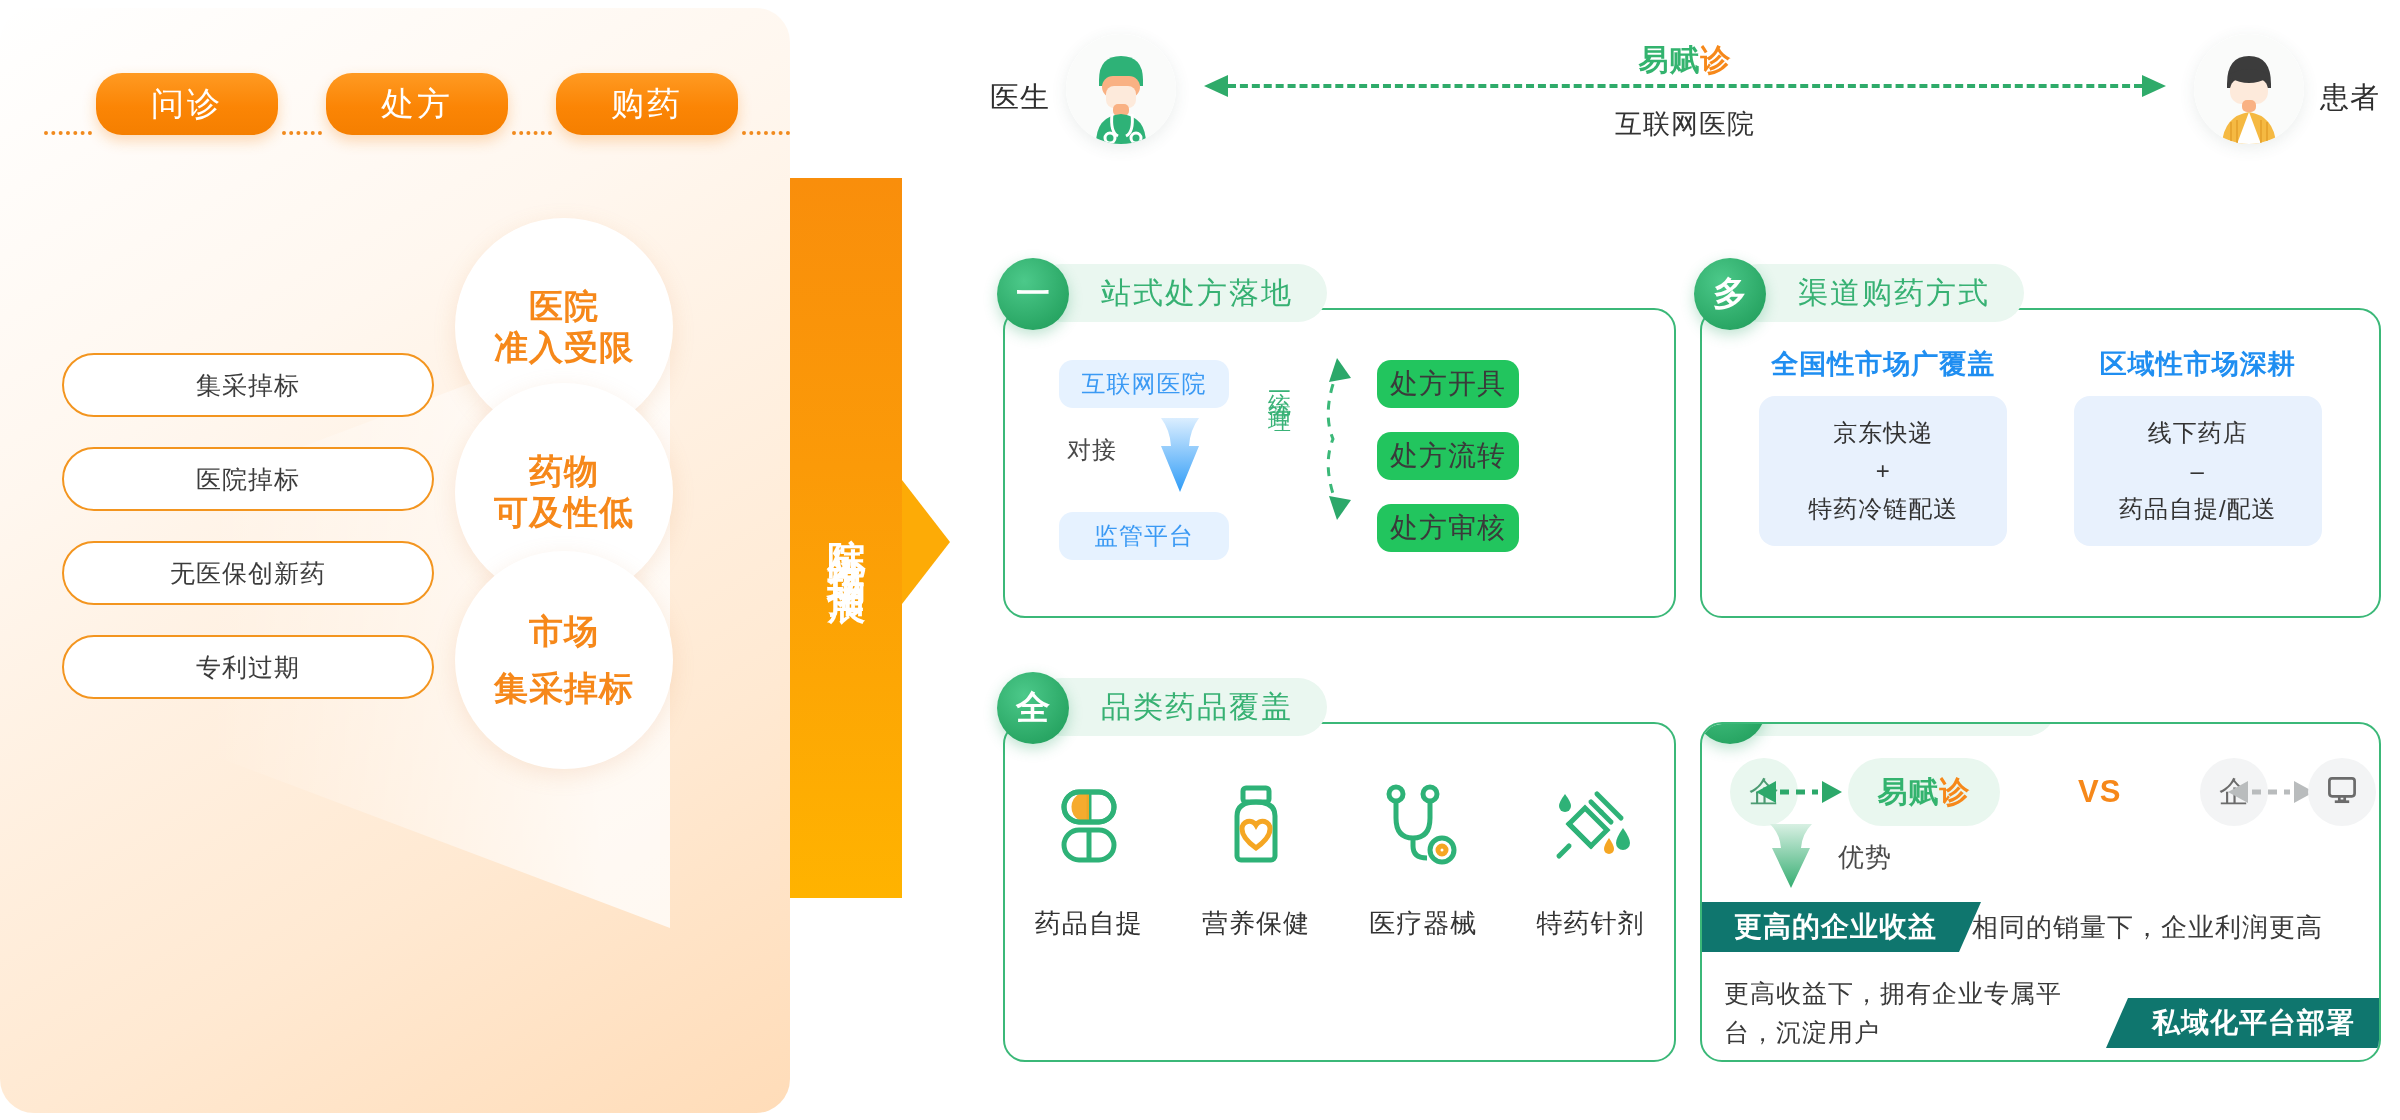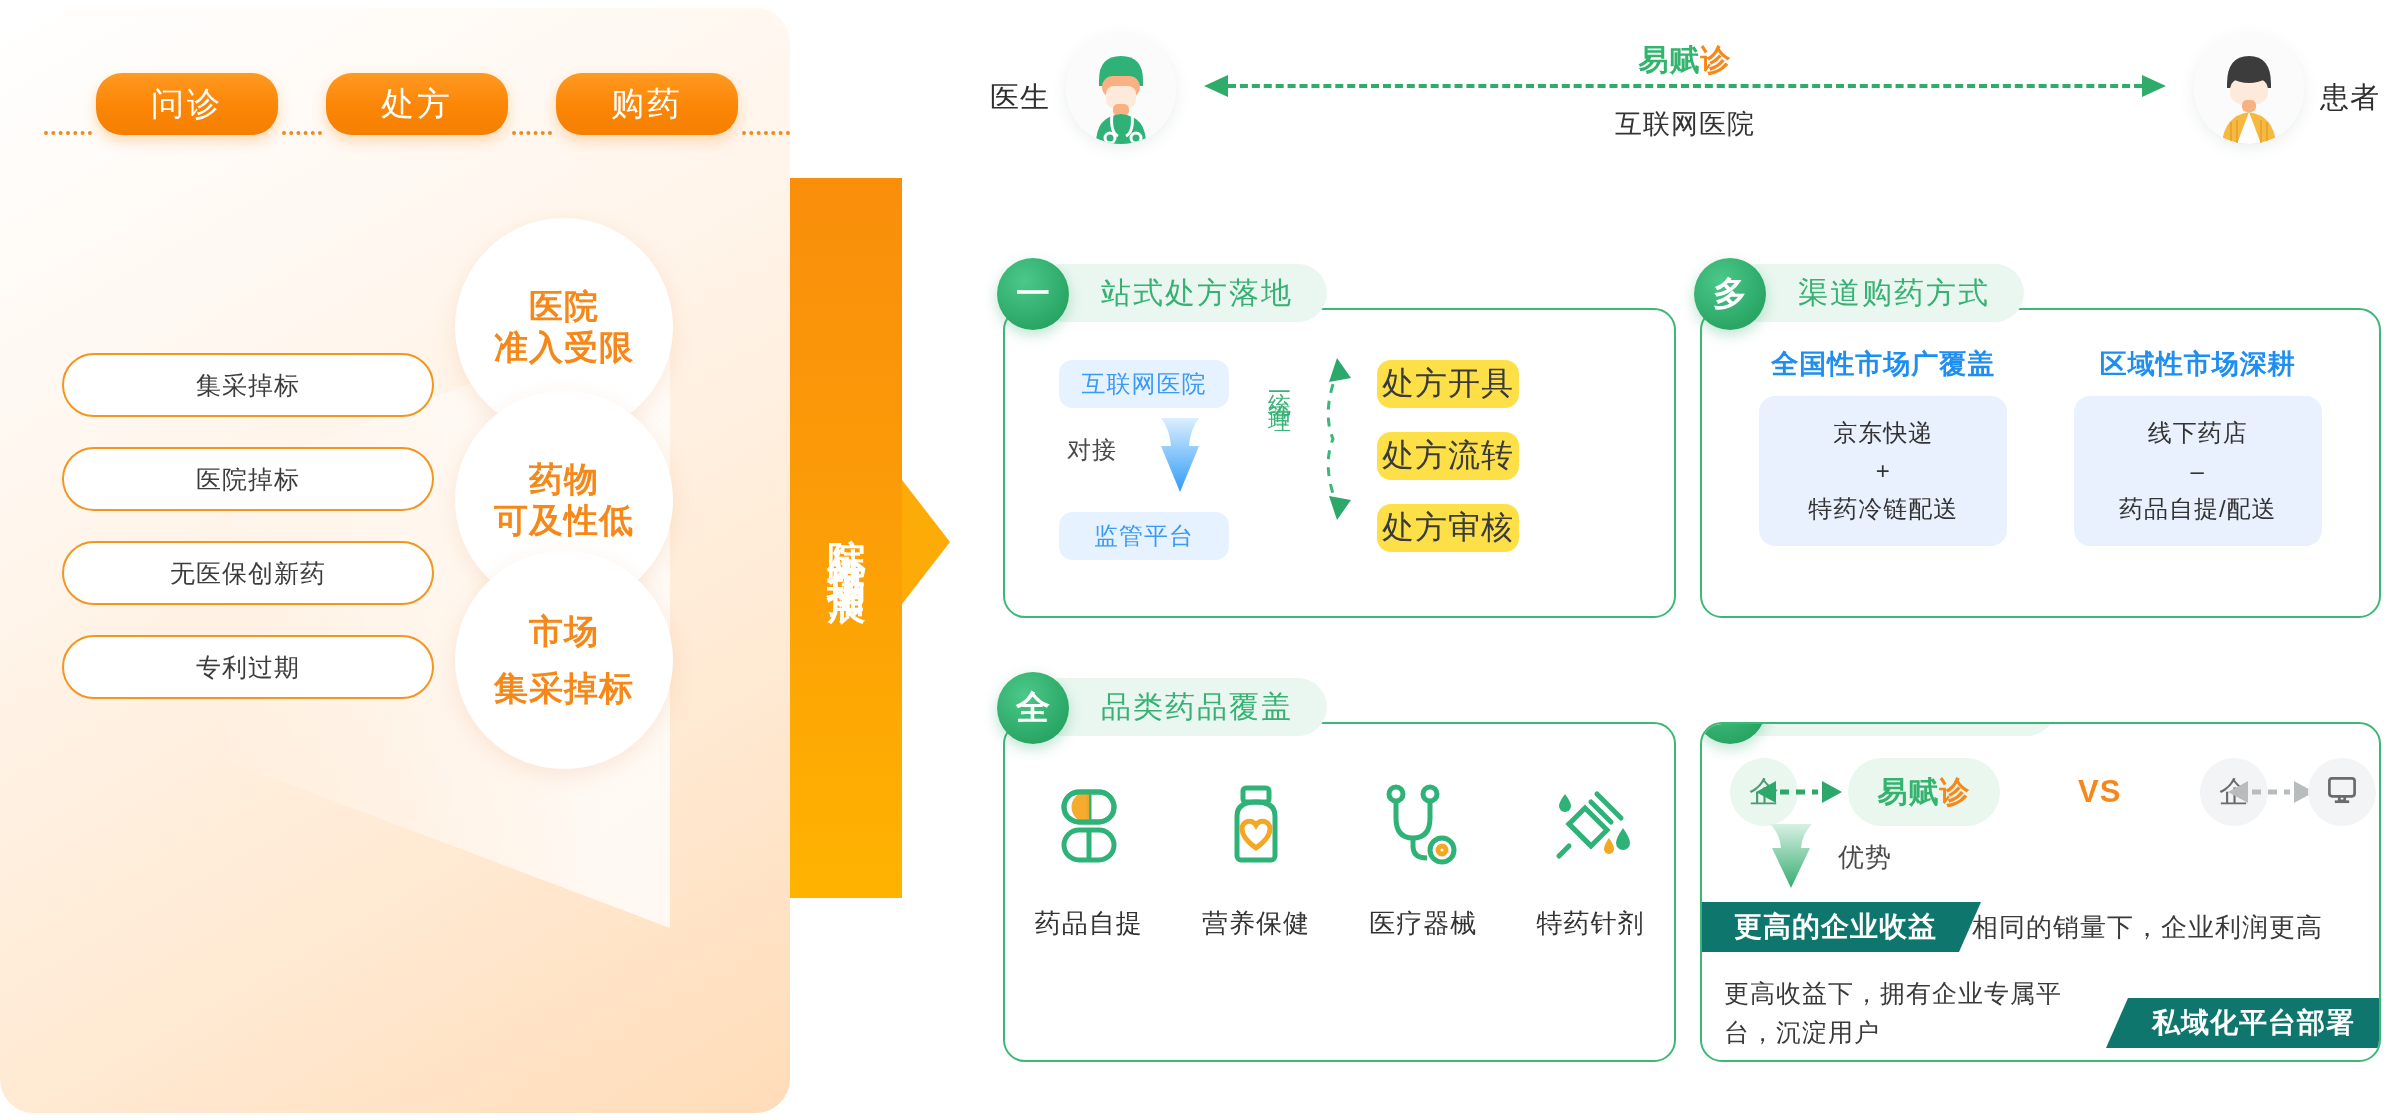--- a/index.html
+++ b/index.html
@@ -49,21 +49,21 @@
   .circle{
     position:absolute;width:218px;height:218px;border-radius:50%;
     background:#fff;box-shadow:0 6px 22px rgba(220,150,90,.18);
     display:flex;flex-direction:column;align-items:center;justify-content:center;
     color:#f6881a;font-size:34px;font-weight:bold;line-height:1.22;letter-spacing:1px;
     text-align:center;
   }
   .c1{left:455px;top:219px;}
   .c2{left:455px;top:382px;}
   .c3{left:455px;top:545px;gap:16px;}
-  .circle.c1{top:210px;} .circle.c2{top:383px;} .circle.c3{top:543px;}
+  .circle.c1{top:210px;} .circle.c2{top:375px;} .circle.c3{top:543px;}
 
   
   .arrow-band{
     position:absolute;left:790px;top:178px;width:112px;height:720px;
     background:linear-gradient(180deg,#f98e0b 0%,#fb9a08 40%,#ffb300 100%);
   }
   .arrow-head{
     position:absolute;left:902px;top:480px;width:0;height:0;
     border-top:62px solid transparent;border-bottom:62px solid transparent;
     border-left:48px solid #fdab06;
@@ -132,23 +132,23 @@
   .blue-pill{
     position:absolute;width:170px;height:48px;border-radius:14px;background:#e6f2ff;
     display:flex;align-items:center;justify-content:center;
     color:#3b9af4;font-size:24px;letter-spacing:1px;
   }
   .p-flow{left:54px;top:50px;}
   .p-reg{left:54px;top:202px;}
   .link-label{position:absolute;left:62px;top:124px;font-size:24px;color:#4a4a4a;letter-spacing:1px;}
   .blue-arrow{position:absolute;left:148px;top:108px;width:54px;height:74px;}
   .grey-chip{
-    position:absolute;left:372px;width:142px;height:48px;border-radius:14px;background:#fde047;
-    display:flex;align-items:center;justify-content:center;
-    color:#3a3a3a;font-size:32px;letter-spacing:1px;
+    position:absolute;left:372px;width:142px;height:48px;border-radius:14px;background:#22c55e;
+    display:flex;align-items:center;justify-content:center;
+    color:#3a3a3a;font-size:28px;letter-spacing:1px;
   }
   .g1{top:50px;} .g2{top:122px;} .g3{top:194px;}
   .vtext{
     position:absolute;left:264px;top:64px;width:26px;
     color:#39b277;font-size:23px;letter-spacing:6px;line-height:1.35;
     writing-mode:vertical-rl;text-orientation:upright;
   }
   .brace{position:absolute;left:298px;top:40px;width:66px;height:178px;}
 
   

